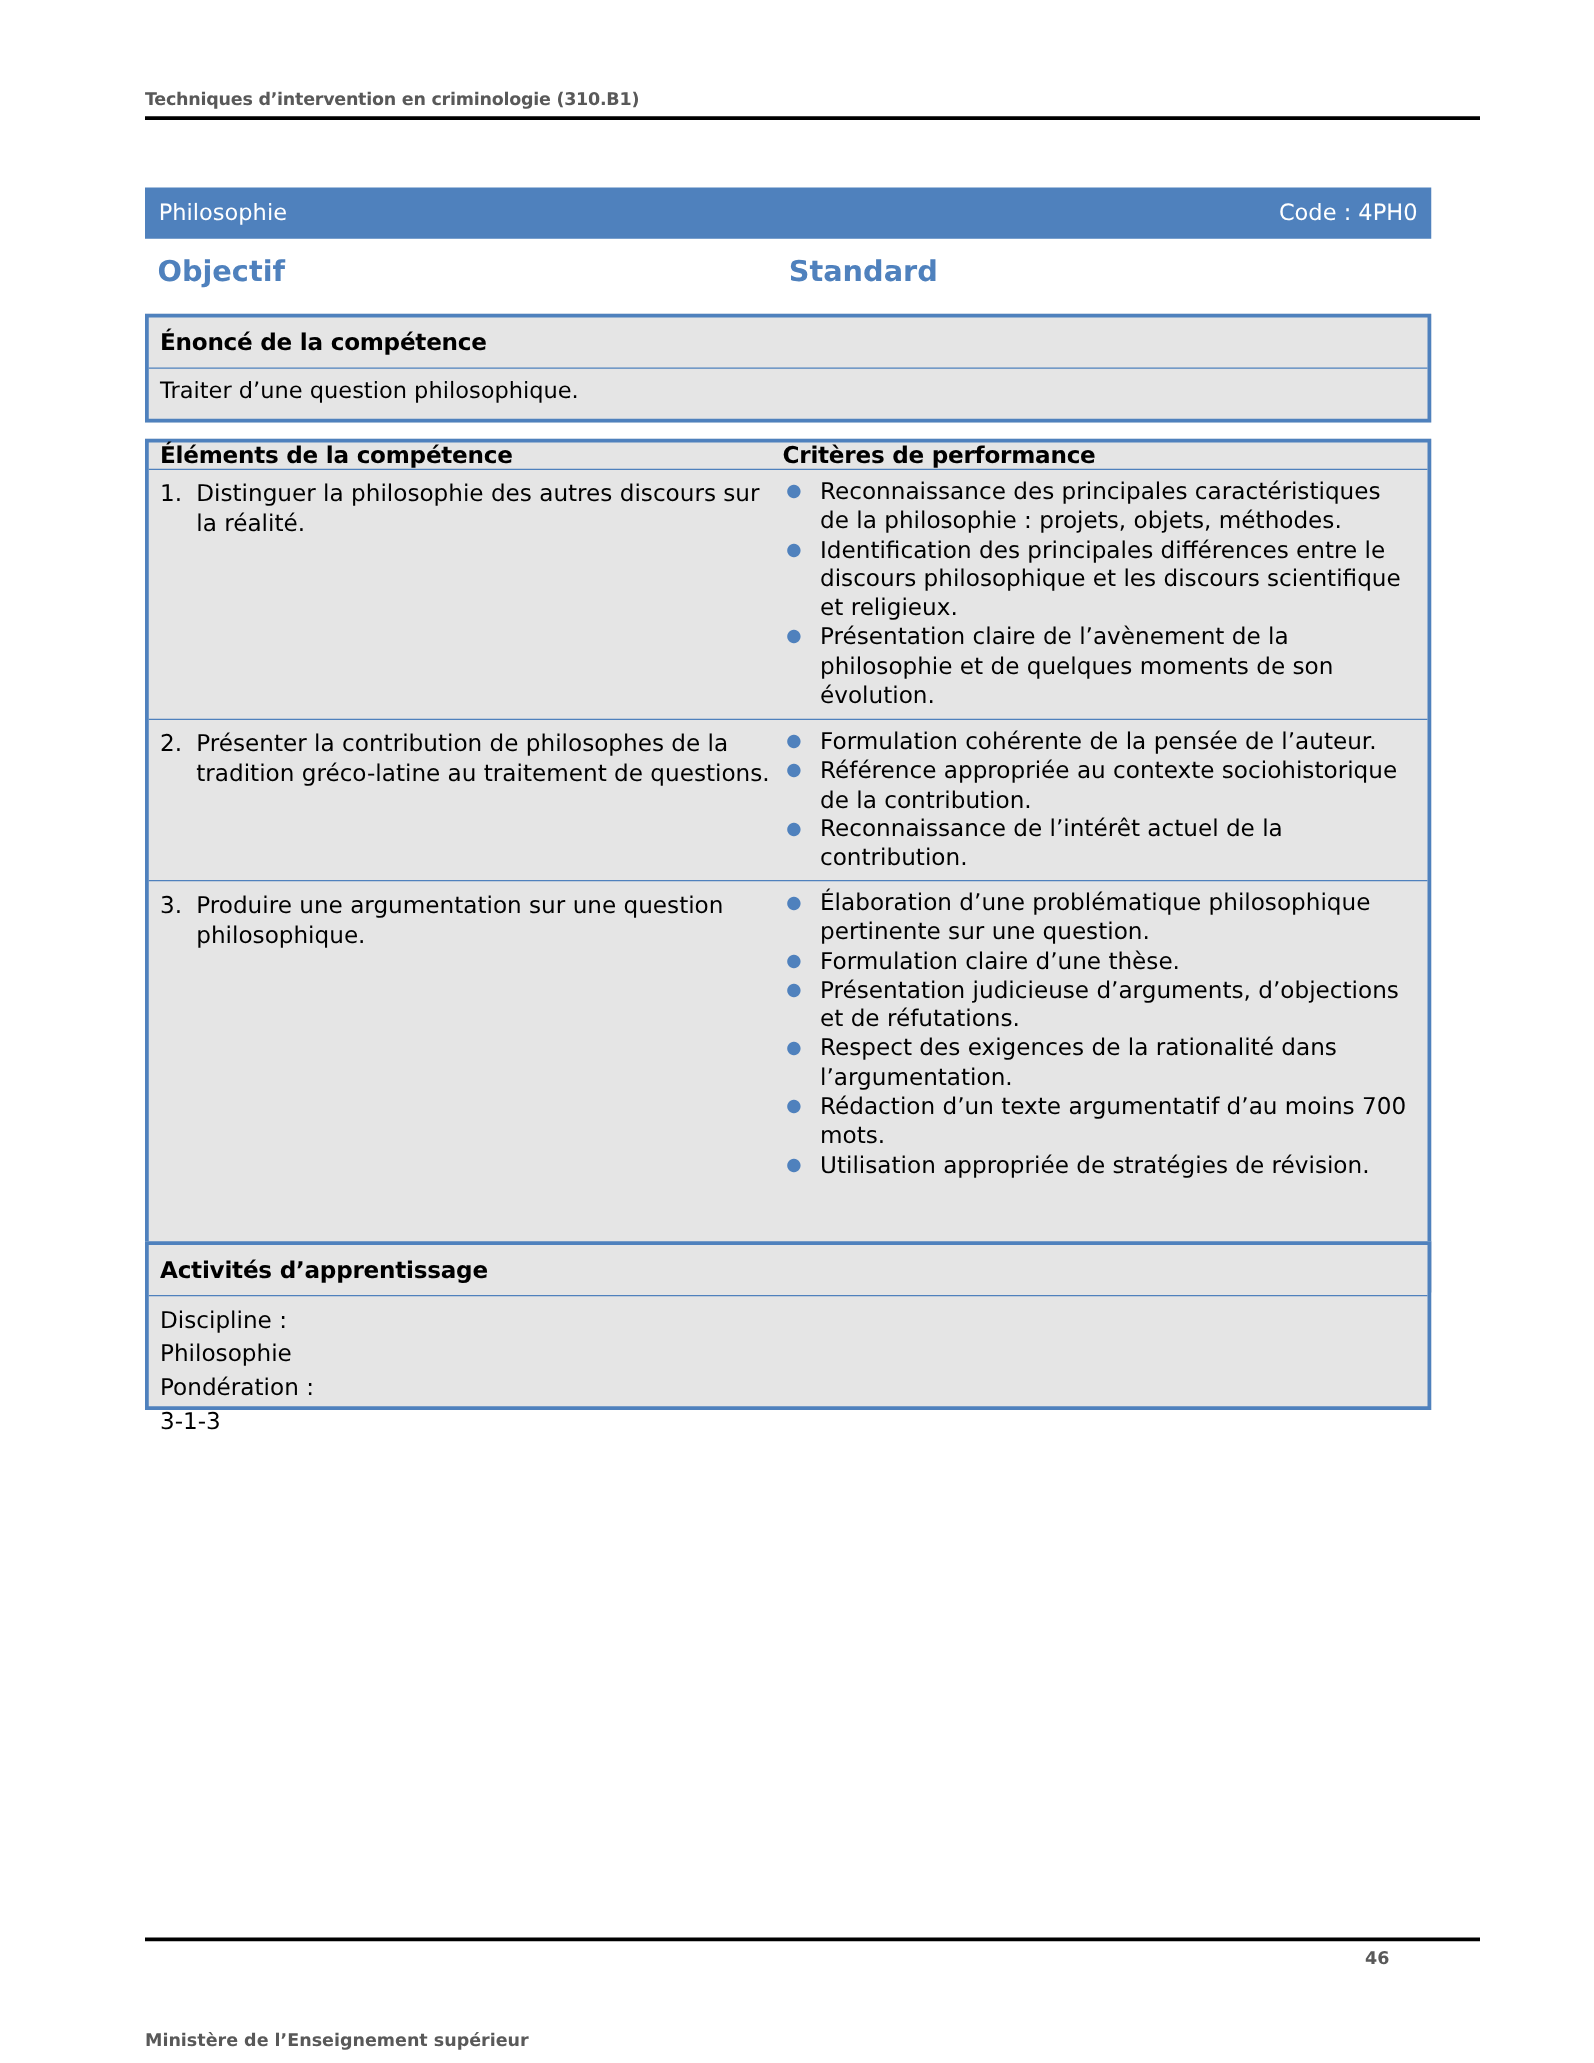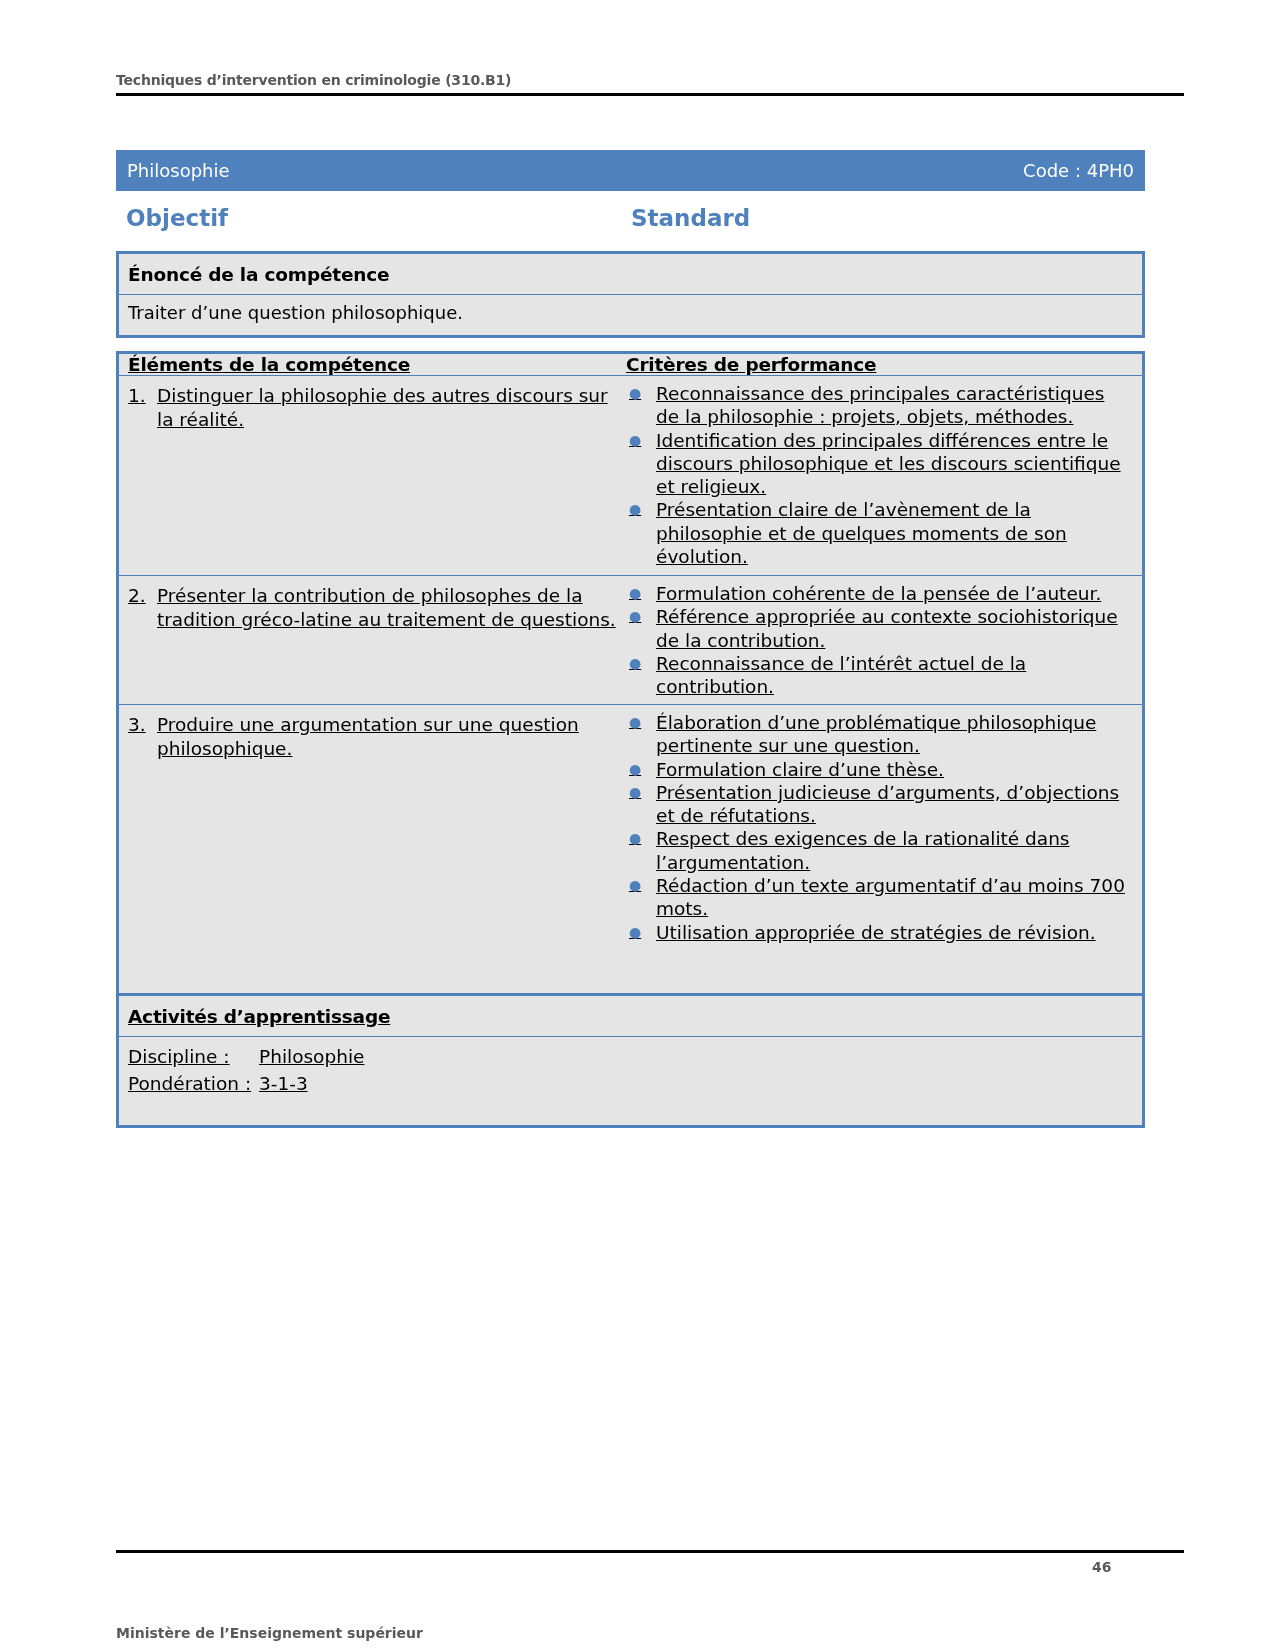--- a/index.html
+++ b/index.html
@@ -16,21 +16,21 @@
   .grid-row { display: flex; border-top: 1.5px solid #4f81bd; }
   .grid-row.first { border-top: none; }
   .col-left { width: 507px; box-sizing: border-box; padding: 0 9px; }
   .col-right { flex: 1; box-sizing: border-box; padding: 0 9px 0 0; }
   .element-item { display: flex; font-size: 18.5px; line-height: 24px; padding-top: 8px; }
   .element-num { width: 29px; flex-shrink: 0; }
   .criteria-list { list-style: none; margin: 0; padding: 6px 0 4px 0; }
   .criteria-item { display: flex; font-size: 18.5px; line-height: 23.3px; }
   .bullet { width: 30px; flex-shrink: 0; color: #4f81bd; font-size: 14px; text-align: left; padding-left: 3px; box-sizing: border-box; line-height: 23.3px; }
   .activity-lines { padding: 6px 9px 8px 9px; font-size: 18.5px; line-height: 27px; }
-  .activity-line { display: flex; }
+  .activity-line { display: flex; flex-direction: column; }
   .activity-label { width: 131px; flex-shrink: 0; }
   .footer-rule { position: absolute; left: 116px; top: 1550px; width: 1068px; height: 3px; background: #000; }
   .footer-left { position: absolute; left: 116px; top: 1625px; font-size: 14px; font-weight: bold; color: #595959; }
   .footer-right { position: absolute; left: 1092px; top: 1559px; font-size: 14px; font-weight: bold; color: #595959; }
 </style>
 </head>
 <body>
 
 <div class="running-header">Techniques d’intervention en criminologie (310.B1)</div>
 <div class="header-rule"></div>
@@ -45,21 +45,21 @@
 
 <div class="box" style="top:251px; height:87px;">
   <div class="box-row">
     <div class="box-head">Énoncé de la compétence</div>
   </div>
   <div class="box-row">
     <div class="box-text">Traiter d’une question philosophique.</div>
   </div>
 </div>
 
-<div class="box" style="top:351px; height:683px;text-decoration:underline;">
+<div class="box" style="top:351px; height:683px;">
   <div class="grid-row first">
     <div class="col-left box-head" style="padding-left:9px;">Éléments de la compétence</div>
     <div class="col-right box-head" style="padding-left:0;">Critères de performance</div>
   </div>
 
   <div class="grid-row" style="height:199px;">
     <div class="col-left">
       <div class="element-item">
         <span class="element-num">1.</span>
         <span>Distinguer la philosophie des autres discours sur la réalité.</span>
@@ -139,21 +139,21 @@
           </li>
         <li class="criteria-item">
             <span class="bullet">●</span>
             <span>Utilisation appropriée de stratégies de révision.</span>
           </li>
       </ul>
     </div>
   </div>
 </div>
 
-<div class="box" style="top:993px; height:135px;text-decoration:underline;">
+<div class="box" style="top:993px; height:135px;">
   <div class="box-row">
     <div class="box-head">Activités d’apprentissage</div>
   </div>
   <div class="box-row">
     <div class="activity-lines">
       <div class="activity-line">
         <span class="activity-label">Discipline :</span>
         <span>Philosophie</span>
       </div>
       <div class="activity-line">

